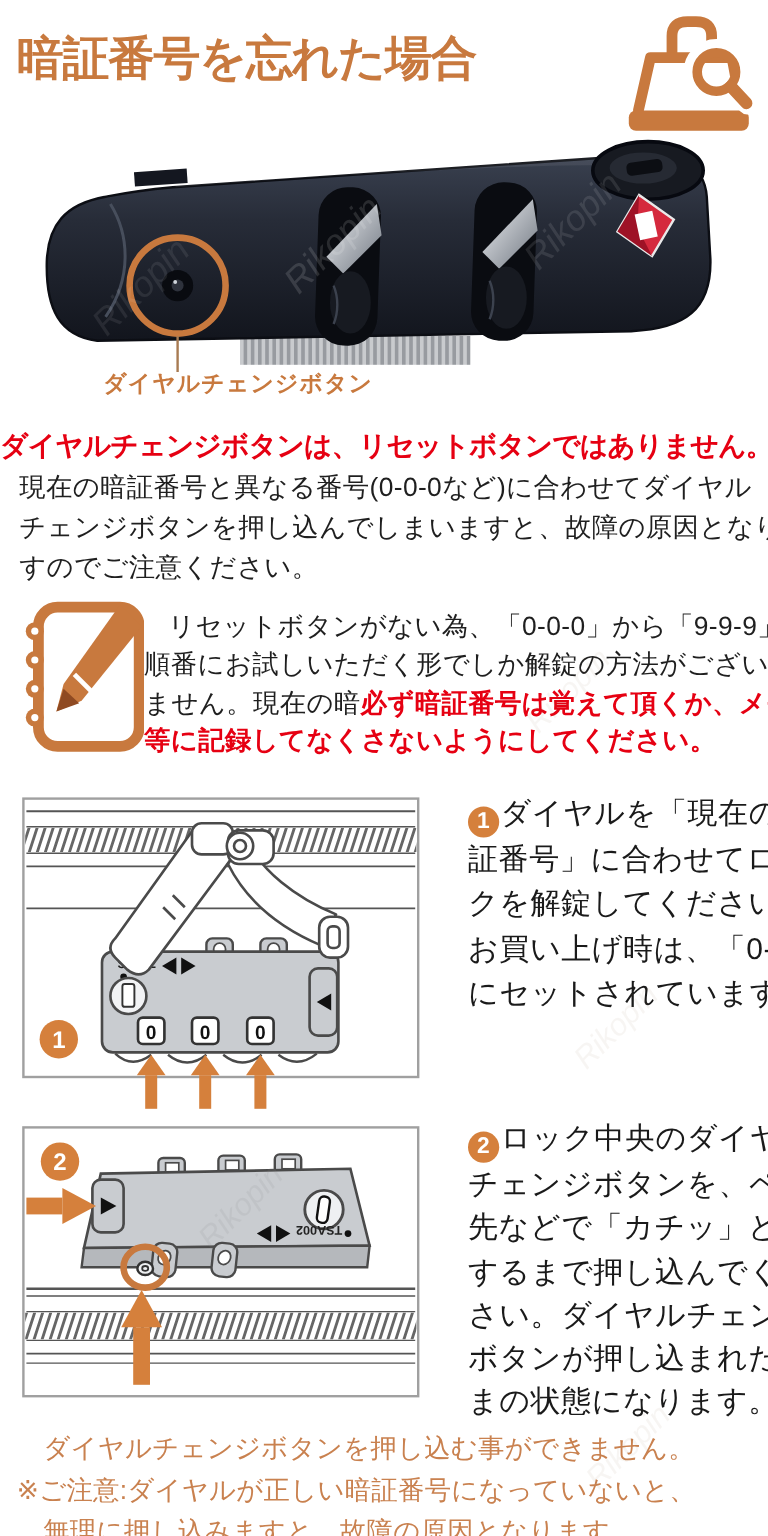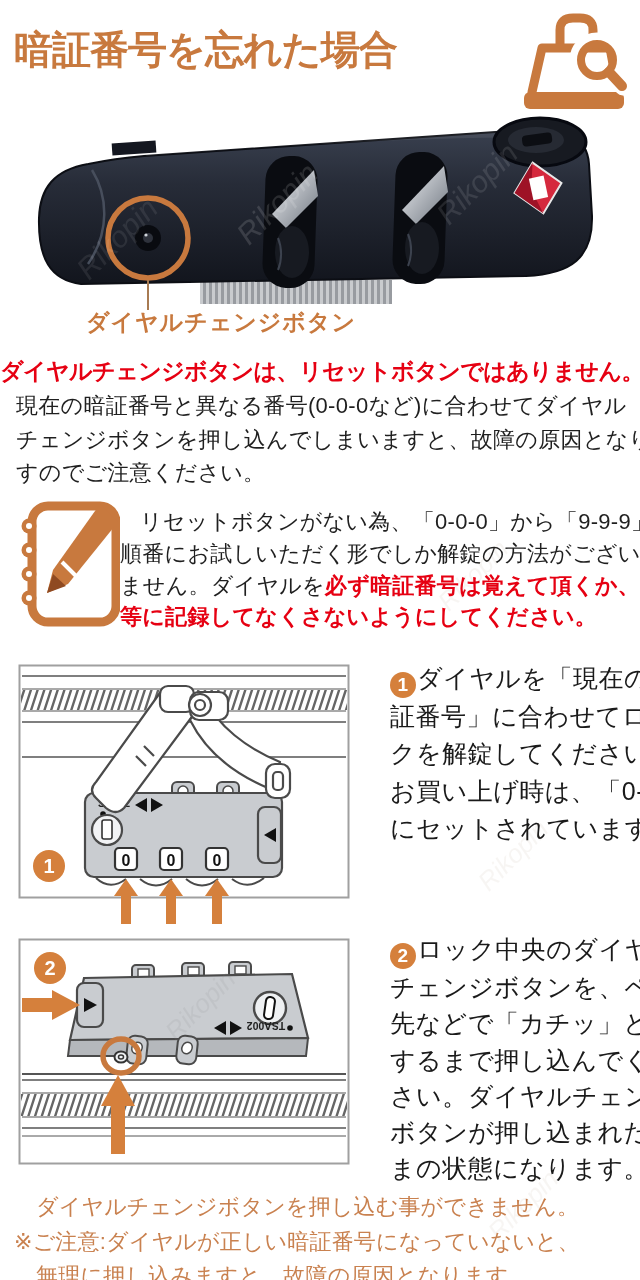--- a/index.html
+++ b/index.html
@@ -4,21 +4,21 @@
 <style>
   html,body{margin:0;padding:0;background:#fff;}
   .page{position:relative;width:640px;height:1280px;background:#ffffff;overflow:hidden;
         font-family:"Liberation Sans","DejaVu Sans",sans-serif;}
   .abs{position:absolute;}
   .line{white-space:nowrap;}
 
   .page-title{left:14px;top:24px;font-size:39px;line-height:52px;font-weight:900;
               color:#C8793E;letter-spacing:-1px;}
 
-  .photo-caption{left:86px;top:307px;font-size:23px;font-weight:bold;color:#C8793E;letter-spacing:1px;}
+  .photo-caption{left:86px;top:307px;font-size:19px;font-weight:bold;color:#C8793E;letter-spacing:1px;}
 
   .warn-heading{left:0;top:356px;width:640px;text-align:center;font-size:23px;font-weight:bold;
                 color:#E60012;letter-spacing:-0.5px;}
   .warn-body{left:16px;top:389px;font-size:22px;line-height:33.5px;color:#1f1f1f;letter-spacing:0.3px;}
 
   .memo-text{left:120px;top:506px;font-size:22px;line-height:31.8px;color:#1f1f1f;letter-spacing:0.3px;}
   .memo-text .indent1{padding-left:20px;}
   .red{color:#E60012;font-weight:bold;}
 
   .step-text{color:#1a1a1a;letter-spacing:0.5px;}
@@ -141,21 +141,21 @@
     <g>
       <path d="M84 4 L102 22 L52 84 L31 93 L37 70 Z" fill="#C8793E"></path>
       <line x1="46" y1="62" x2="61" y2="77" stroke="#ffffff" stroke-width="4"></line>
       <polygon points="37,74 31,93 50,86" fill="#8f4a22"></polygon>
     </g>
   </svg>
 
   <div class="abs memo-text">
     <div class="line indent1">リセットボタンがない為、「0-0-0」から「9-9-9」まで</div>
     <div class="line">順番にお試しいただく形でしか解錠の方法がござい</div>
-    <div class="line"><span>ません。ダイヤルを</span><span class="red">必ず暗証番号は覚えて頂くか、メモ</span></div>
+    <div class="line"><span>ません。現在の暗</span><span class="red">必ず暗証番号は覚えて頂くか、メモ</span></div>
     <div class="line red">等に記録してなくさないようにしてください。</div>
   </div>
 
   <svg class="abs" style="left:18px;top:664px;" width="332" height="266" viewBox="0 0 332 266">
     <defs>
         <clipPath id="clip1">
           <rect x="3" y="3" width="326" height="229"></rect>
         </clipPath>
       </defs>
     <rect x="1.5" y="1.5" width="329" height="232" fill="#ffffff" stroke="#a0a0a0" stroke-width="2"></rect>

